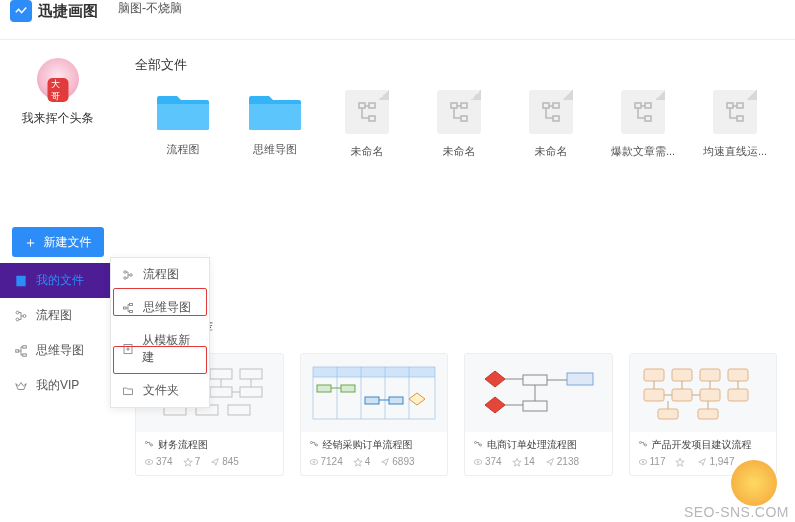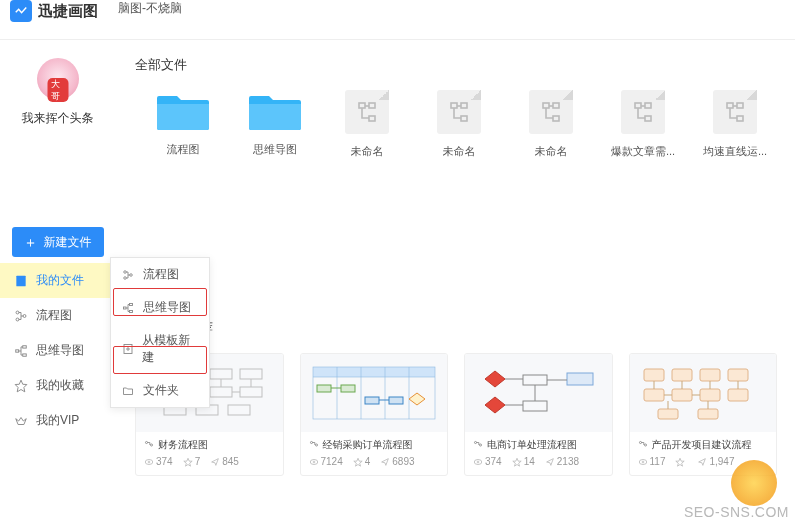--- a/index.html
+++ b/index.html
@@ -17,21 +17,21 @@
   .sidebar { width: 115px; flex-shrink: 0; padding-top: 18px; display: flex; flex-direction: column; align-items: center; position: relative; }
   .avatar { width: 42px; height: 42px; border-radius: 50%; background: radial-gradient(circle at 50% 45%, #fde7ef 0%, #f5b9cc 60%, #e78aa6 100%); position: relative; display:flex; align-items:center; justify-content:center; }
   .avatar-tag { position: absolute; bottom: -2px; left: 50%; transform: translateX(-50%); background: #e23b3b; color: #fff; font-size: 9px; padding: 0 4px; border-radius: 5px; line-height: 12px; }
   .username { margin-top: 10px; font-size: 12px; color: #333; }
 
   .new-btn { margin-top: 100px; width: 92px; height: 30px; background: #2c8cf8; color: #fff; border-radius: 3px; display: flex; align-items: center; justify-content: center; font-size: 12px; gap: 6px; cursor: pointer; }
   .new-btn .plus { font-size: 14px; line-height: 1; }
 
   .nav { width: 100%; margin-top: 6px; }
   .nav-item { display: flex; align-items: center; gap: 8px; padding: 9px 14px; font-size: 12px; color: #555; cursor: pointer; }
-  .nav-item.active { color: #2c8cf8; background: #fef9c3; }
+  .nav-item.active { color: #2c8cf8; background: #4c1d95; }
   .nav-icon { width: 14px; height: 14px; display:inline-flex; align-items:center; justify-content:center; }
 
   .popup { position: absolute; left: 110px; top: 217px; width: 100px; background: #fff; border: 1px solid #e5e5e5; box-shadow: 0 2px 8px rgba(0,0,0,.08); z-index: 10; }
   .popup-item { display: flex; align-items: center; gap: 8px; padding: 8px 10px; font-size: 12px; color: #555; cursor: pointer; position: relative; }
   .highlight-box { position: absolute; border: 1.5px solid #e03a3a; border-radius: 2px; pointer-events: none; }
 
   .content { flex: 1; padding: 16px 18px 0 20px; overflow: hidden; }
   .section-title { font-size: 13px; color: #333; margin-bottom: 16px; }
 
   .file-grid { display: flex; gap: 28px; margin-left: 16px; }
@@ -104,28 +104,20 @@
       <div class="nav-item">
         <span class="nav-icon">
             <svg width="14" height="14" viewBox="0 0 24 24" fill="none" stroke="#888" stroke-width="1.6">
               <rect x="3" y="10" width="5" height="4"></rect>
               <rect x="15" y="3" width="6" height="4"></rect>
               <rect x="15" y="17" width="6" height="4"></rect>
               <path d="M8 12h4M12 12V5h3M12 12v7h3"></path>
             </svg>
           </span>
         <span>思维导图</span>
-      </div>
-      <div class="nav-item">
-        <span class="nav-icon">
-            <svg width="14" height="14" viewBox="0 0 24 24" fill="none" stroke="#888" stroke-width="1.6">
-              <polygon points="12 2 15 9 22 9.5 17 14.5 18.5 22 12 18 5.5 22 7 14.5 2 9.5 9 9"></polygon>
-            </svg>
-          </span>
-        <span>我的收藏</span>
       </div>
       <div class="nav-item">
         <span class="nav-icon">
             <svg width="14" height="14" viewBox="0 0 24 24" fill="none" stroke="#888" stroke-width="1.6">
               <path d="M3 8l4 10h10l4-10-5 4-4-6-4 6z"></path>
             </svg>
           </span>
         <span>我的VIP</span>
       </div>
     </div>

